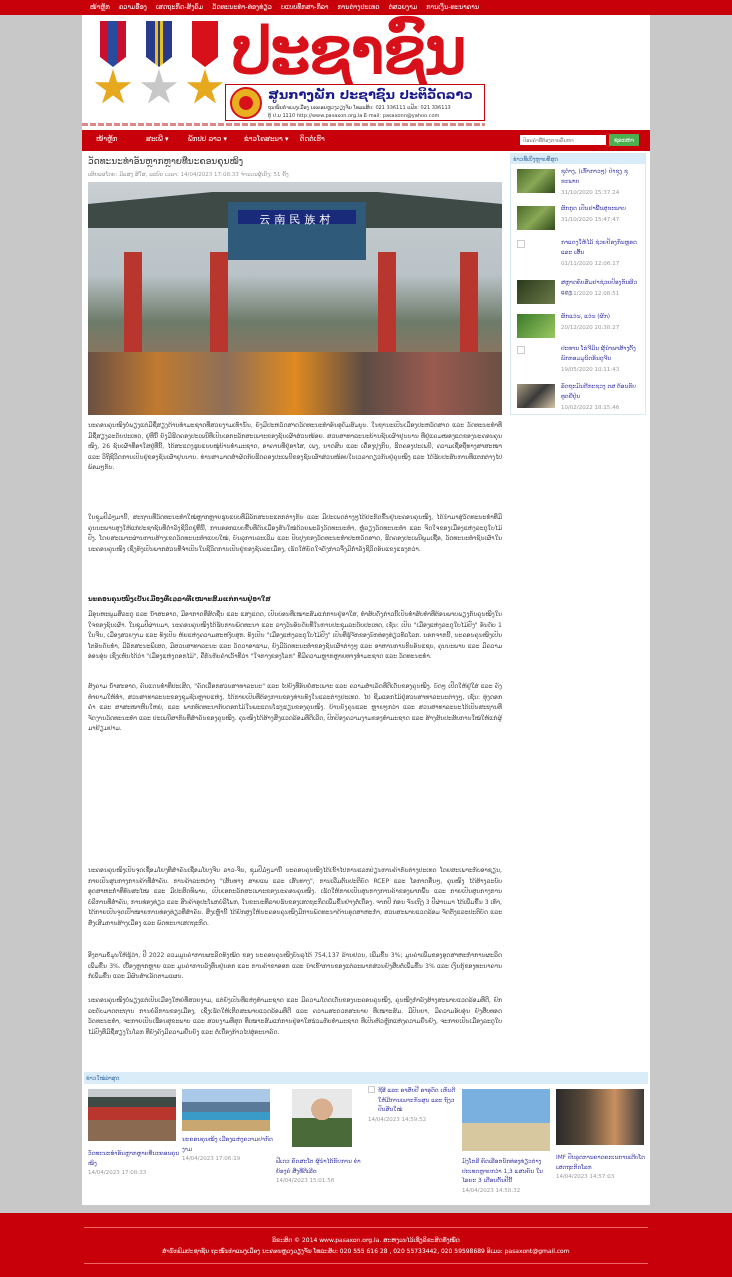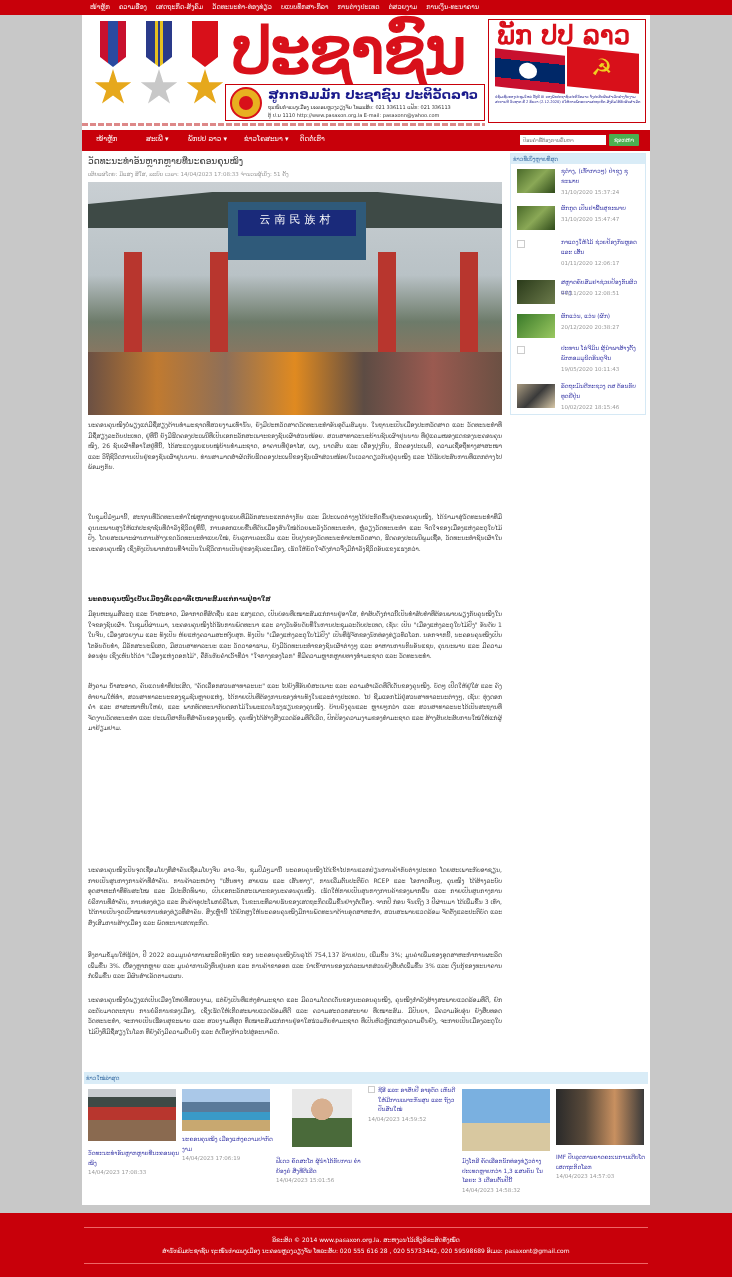--- a/index.html
+++ b/index.html
@@ -29,21 +29,21 @@
 .banner-strip{position:absolute;left:0;top:108px;width:403px;height:3px;background:repeating-linear-gradient(90deg,#d88 0 6px,#fff 6px 8px)}
 .navbar{position:absolute;left:0;top:115px;width:568px;height:21px;background:#c8000a}
 .navbar .nav-item{position:absolute;top:0;color:#fff;font-size:7px;line-height:19px;white-space:nowrap;cursor:pointer}
 .search-input{position:absolute;left:438px;top:5px;width:86px;height:10px;border:none;background:#fff;font-size:5px;padding:0 3px;color:#999;font-family:"DejaVu Sans",sans-serif}
 .search-btn{position:absolute;left:527px;top:4px;width:30px;height:12px;background:#4caf50;color:#fff;font-size:6px;line-height:12px;text-align:center;border-radius:1px;cursor:pointer}
 .article-title{position:absolute;left:6px;top:141px;font-size:9px;color:#333;white-space:nowrap}
 .article-meta{position:absolute;left:6px;top:156px;font-size:5.5px;color:#999;white-space:nowrap}
 .hero{position:absolute;left:6px;top:167px;width:414px;height:233px;background:linear-gradient(180deg,#c9cfd3 0%,#b9c2c6 40%,#6d7b6a 60%,#8a7660 75%,#5a4d45 100%);overflow:hidden}
 .gate-roof{position:absolute;left:0;top:6px;width:414px;height:40px;background:#3e4a46;clip-path:polygon(0 40%,30% 10%,70% 10%,100% 40%,100% 100%,0 100%)}
 .gate-beam{position:absolute;left:140px;top:20px;width:138px;height:58px;background:#2f5a7a}
-.gate-sign{position:absolute;left:150px;top:28px;width:118px;height:26px;background:#1a2a7a;color:#fff;font-size:11px;text-align:center;line-height:20px;letter-spacing:4px}
+.gate-sign{position:absolute;left:150px;top:28px;width:118px;height:14px;background:#1a2a7a;color:#fff;font-size:11px;text-align:center;line-height:20px;letter-spacing:4px}
 .pillar{position:absolute;top:70px;width:18px;height:150px;background:#b8362e}
 .crowd{position:absolute;left:0;top:170px;width:414px;height:63px;background:linear-gradient(90deg,#6b5043,#c07a30,#8e6f58,#e08a20,#5d4c44,#9a5a50,#6b5043)}
 .body-text{position:absolute;left:6px;width:414px;font-size:6.1px;line-height:10.5px;color:#444;text-align:justify}
 .body-text.sub{font-weight:bold;color:#222;font-size:6.5px}
 .sidebar{position:absolute;left:428px;top:138px;width:136px;height:262px;border:1px solid #d6e9f5}
 .sidebar-head{height:10px;background:#d9ecf7;color:#3a6ea5;font-size:5.6px;line-height:10px;padding-left:2px}
 .side-item{position:absolute;left:6px;width:126px;height:32px}
 .side-thumb{position:absolute;left:0;top:2px;width:38px;height:24px;background:linear-gradient(135deg,#4a6a2a,#8aa856,#2f4a1a)}
 .side-thumb.broken{background:none;width:8px;height:8px;border:1px solid #ccc}
 .side-title{position:absolute;left:44px;top:0;width:82px;font-size:5.8px;line-height:9.5px;color:#3a3aa8;cursor:pointer}
@@ -87,29 +87,23 @@
         <div class="star" style="background:#c8c8c8"></div>
       </div>
       <div class="medal" style="left:92px">
         <div class="ribbon" style="background:#d8101a"></div>
         <div class="star" style="background:#e6a81c"></div>
       </div>
     </div>
     <div class="logo-title">ປະຊາຊົນ</div>
     <div class="org-box">
       <div class="org-emblem"></div>
-      <div class="org-name">ສູກກອມມັກ ປະຊາຊົນ ປະຕິວັດລາວ</div>
+      <div class="org-name">ສູນກາງພັກ ປະຊາຊົນ ປະຕິວັດລາວ</div>
       <div class="org-line" style="top:19px">ຖະໜົນກຳແພງເມືອງ ນະຄອນຫຼວງວຽງຈັນ ໂທລະສັບ: 021 336111 ແຟັກ: 021 336113</div>
       <div class="org-line" style="top:27px">ຕູ້ ປ.ນ 1110 http://www.pasaxon.org.la E-mail: pasaxonn@yahoo.com</div>
-    </div>
-    <div class="party-box">
-      <div class="party-title">ພັກ ປປ ລາວ</div>
-      <div class="flag-lao"></div>
-      <div class="flag-party"></div>
-      <div class="party-text">ຂໍຊົມເຊີຍກອງປະຊຸມໃຫຍ່ ຄັ້ງທີ XI ຂອງພັກປະຊາຊົນປະຕິວັດລາວ ຈົ່ງປະສົບຜົນສຳເລັດຢ່າງຈົບງາມ ສະບາຍດີ ວັນຊາດ ທີ 2 ທັນວາ (2.12.2020) ຂໍໃຫ້ການພັດທະນາເສດຖະກິດ-ສັງຄົມໄດ້ຮັບຜົນສຳເລັດ</div>
     </div>
     <div class="banner-strip"></div>
   </div>
 
   <div class="navbar">
     <span class="nav-item" style="left:14px">ໜ້າຫຼັກ</span>
     <span class="nav-item" style="left:64px">ສະເພີ ▾</span>
     <span class="nav-item" style="left:106px">ພັກປປ ລາວ ▾</span>
     <span class="nav-item" style="left:162px">ຂ່າວໂຄສະນາ ▾</span>
     <span class="nav-item" style="left:218px">ຕິດຕໍ່ເຮົາ</span>

